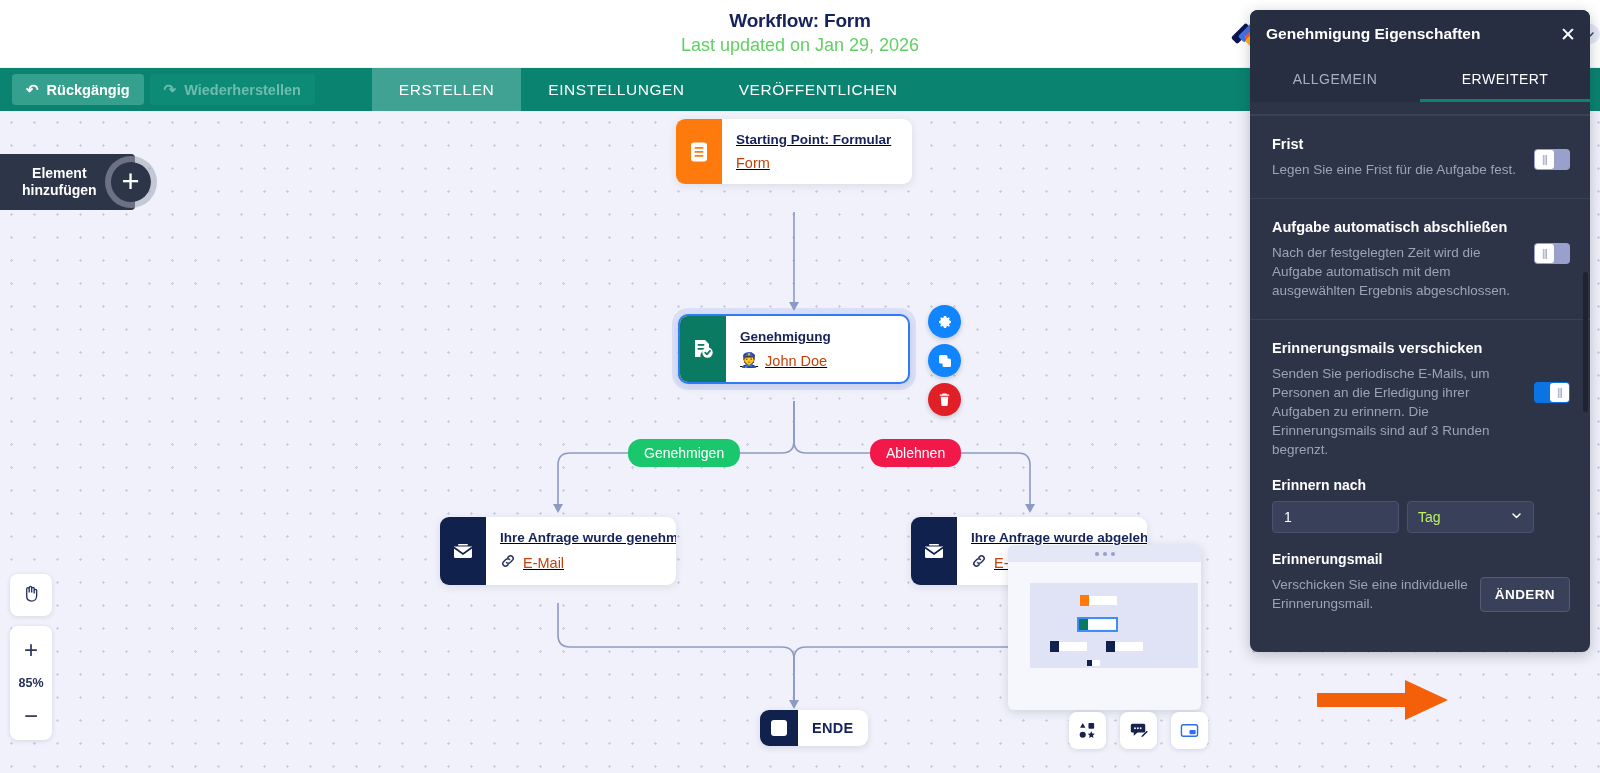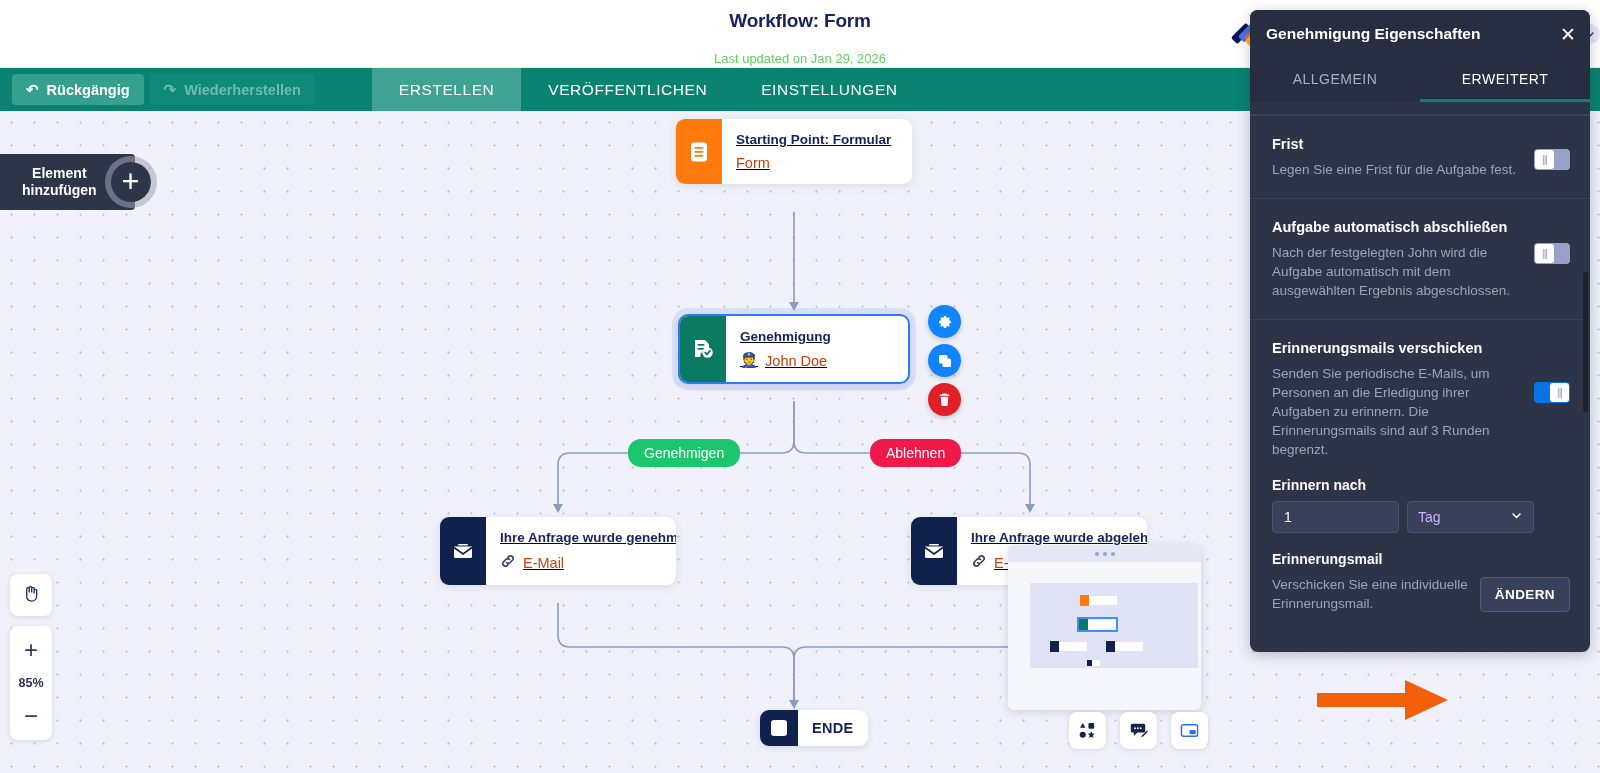--- a/index.html
+++ b/index.html
@@ -38,21 +38,21 @@
     width: 20px; height: 20px; border-radius: 50%; background: #e6e9f5;
     display: flex; align-items: center; justify-content: center;
   }
   .chev-circle svg { display: block; }
 
   .title-block {
     position: absolute; left: 0; right: 0; top: 10px;
     text-align: center; pointer-events: none;
   }
   .wf-title { font-size: 19px; font-weight: 700; color: #16225a; letter-spacing: -0.2px; }
-  .wf-sub { font-size: 13px; color: #62cf63; margin-top: 19px; }
+  .wf-sub { font-size: 18px; color: #62cf63; margin-top: 3px; }
 
   .topbar-right {
     position: absolute; right: 0; top: 0; height: 68px;
     display: flex; align-items: center; gap: 0;
   }
   .help-btn {
     display: flex; align-items: center; gap: 7px;
     border: 1px solid #e6e8f2; border-radius: 18px;
     padding: 7px 16px 7px 11px; background: #fff; cursor: pointer;
   }
@@ -295,21 +295,21 @@
 
   .field-lbl { font-size: 14px; font-weight: 700; color: #fff; margin: 18px 0 8px; }
   .field-row { display: flex; gap: 8px; }
   .num-input {
     width: 127px; height: 32px; background: #39415a; border: 1px solid #4a5270;
     border-radius: 4px; color: #fff; font-size: 14px; padding: 0 11px;
     font-family: "Liberation Sans", sans-serif; outline: none;
   }
   .sel-box {
     width: 127px; height: 32px; background: #39415a; border: 1px solid #4a5270;
-    border-radius: 4px; color: #c4b5fd; font-size: 14px; padding: 0 10px;
+    border-radius: 4px; color: #bef264; font-size: 14px; padding: 0 10px;
     display: flex; align-items: center; justify-content: space-between; cursor: pointer;
   }
   .btn-change {
     position: absolute; right: 20px; bottom: 20px;
     background: #39415a; border: 1px solid #535b78; border-radius: 4px;
     color: #fff; font-size: 13.5px; font-weight: 700; padding: 9px 14px;
     letter-spacing: 0.4px; cursor: pointer; font-family: "Liberation Sans", sans-serif;
   }
   .pscroll {
     position: absolute; right: 2px; top: 170px; width: 5px; height: 140px;
@@ -368,22 +368,22 @@
         <span>Rückgängig</span>
       </button>
       <button class="tb-btn tb-redo">
         <span class="tb-ic">↷</span>
         <span>Wiederherstellen</span>
       </button>
     </div>
 
     <div class="tabs">
       <div class="tab active">ERSTELLEN</div>
+      <div class="tab">EINSTELLUNGEN</div>
       <div class="tab">VERÖFFENTLICHEN</div>
-      <div class="tab">EINSTELLUNGEN</div>
     </div>
 
     <div class="preview-grp">
       <span class="neu-badge">NEU</span>
       <span class="preview-lbl">Vorschau</span>
       <span class="switch">
           <span class="knob"></span>
         </span>
     </div>
   </div>
@@ -611,21 +611,21 @@
       <div class="psec">
         <div class="psec-h">Frist</div>
         <div class="psec-d">Legen Sie eine Frist für die Aufgabe fest.</div>
         <span class="toggle off" style="top:33px;">
             <span class="tk">|||</span>
           </span>
       </div>
 
       <div class="psec">
         <div class="psec-h">Aufgabe automatisch abschließen</div>
-        <div class="psec-d">Nach der festgelegten John wird die Aufgabe automatisch mit dem ausgewählten Ergebnis abgeschlossen.</div>
+        <div class="psec-d">Nach der festgelegten Zeit wird die Aufgabe automatisch mit dem ausgewählten Ergebnis abgeschlossen.</div>
         <span class="toggle off" style="top:44px;">
             <span class="tk">|||</span>
           </span>
       </div>
 
       <div class="psec">
         <div class="psec-h">Erinnerungsmails verschicken</div>
         <div class="psec-d">Senden Sie periodische E-Mails, um Personen an die Erledigung ihrer Aufgaben zu erinnern. Die Erinnerungsmails sind auf 3 Runden begrenzt.</div>
         <span class="toggle on" style="top:62px;">
             <span class="tk">|||</span>

